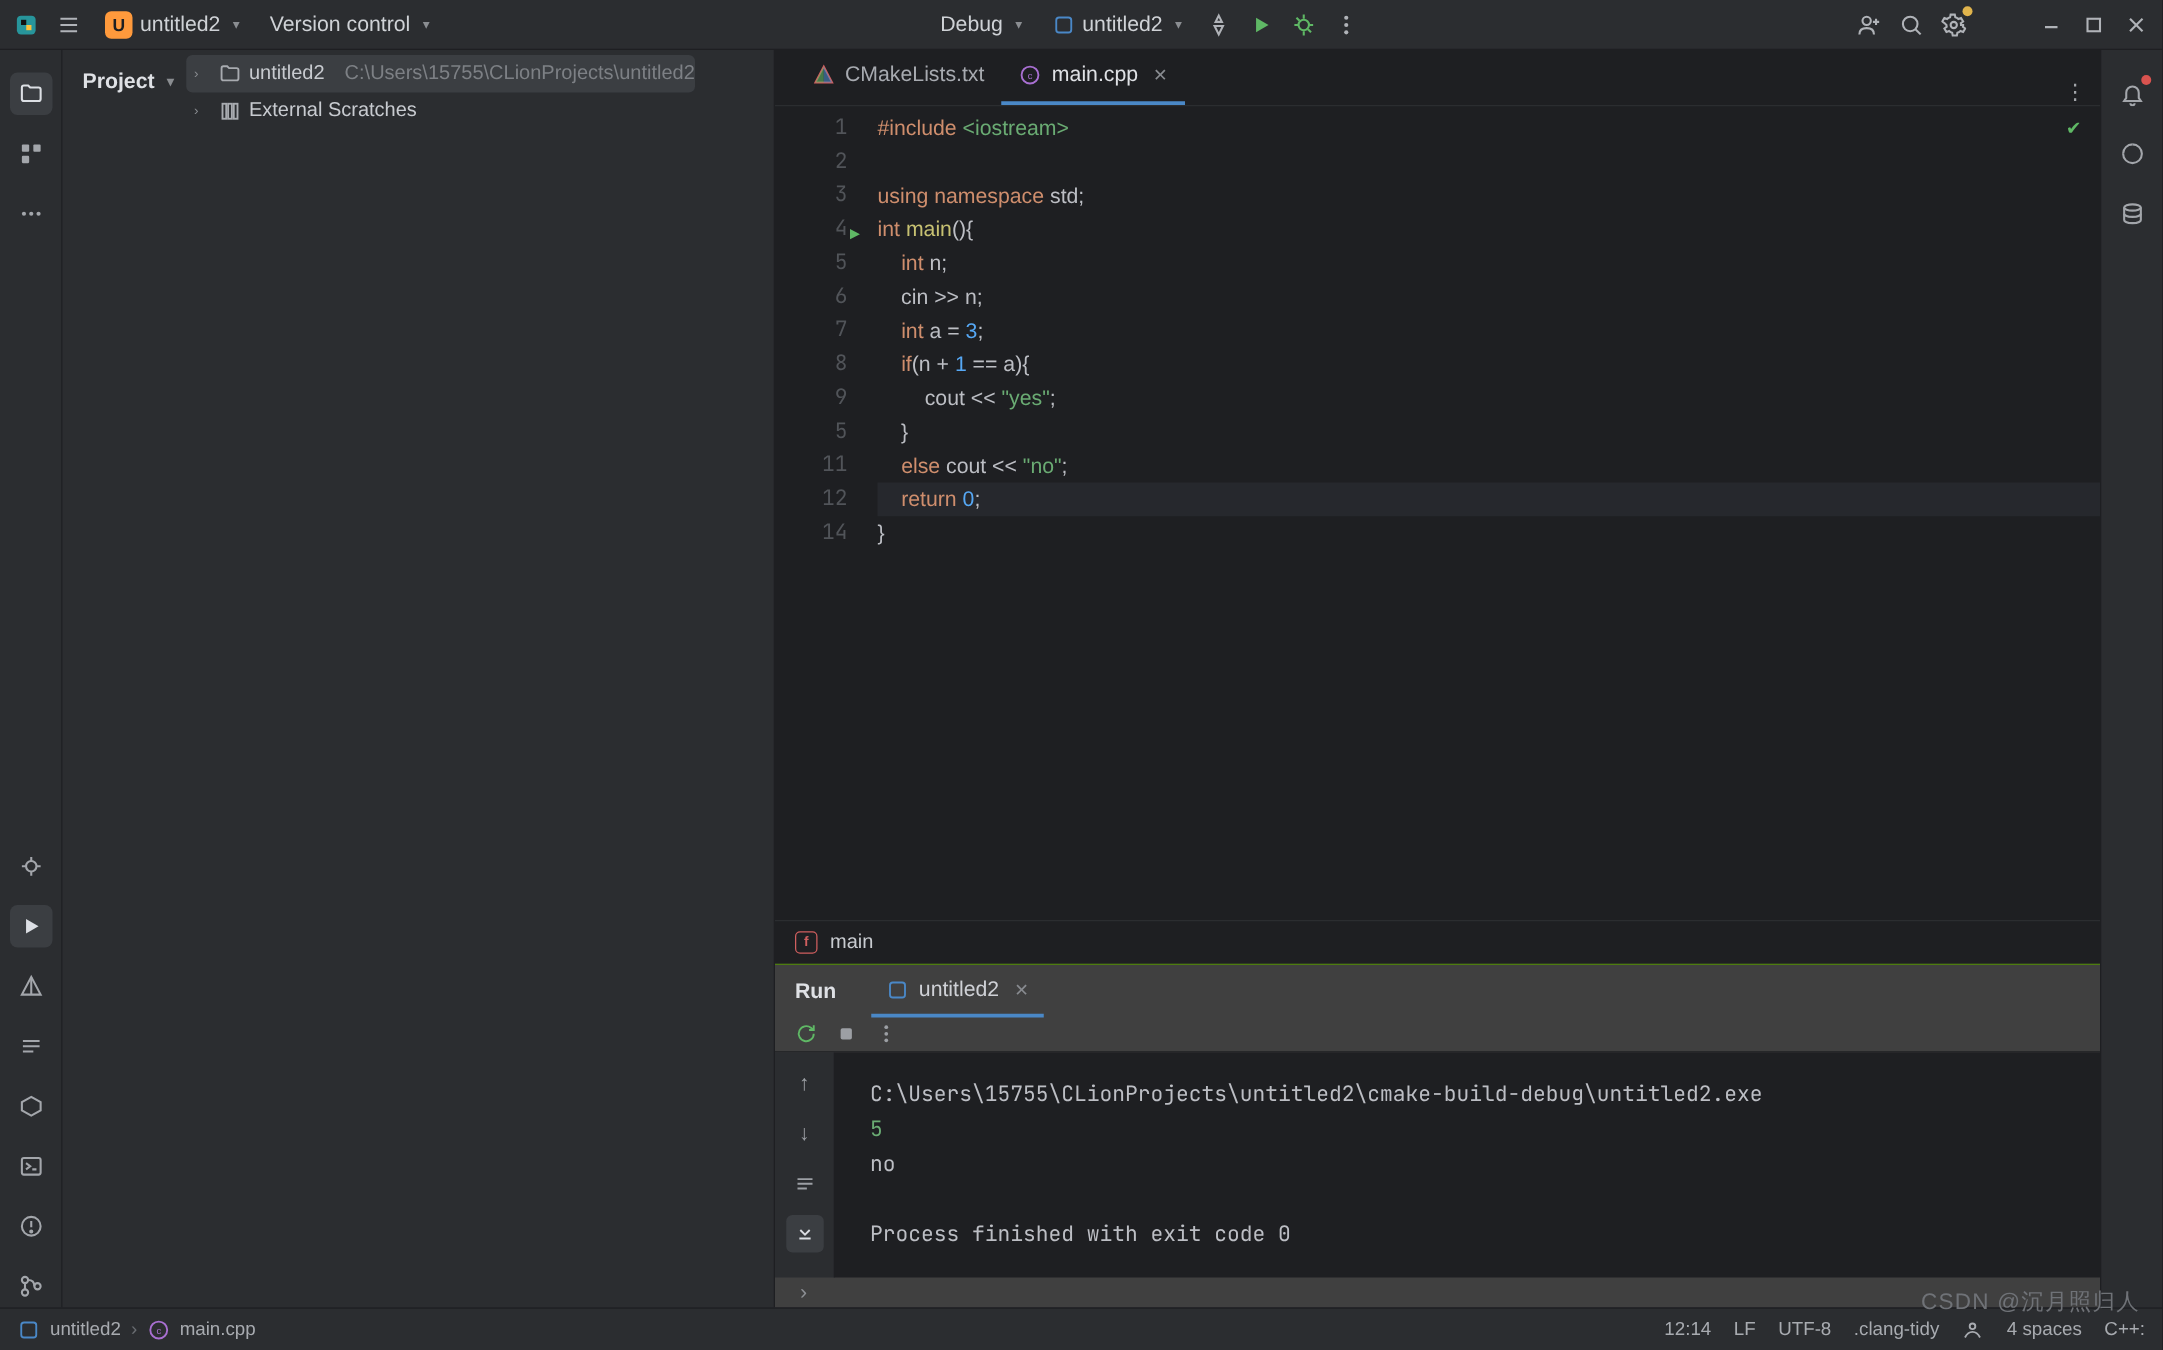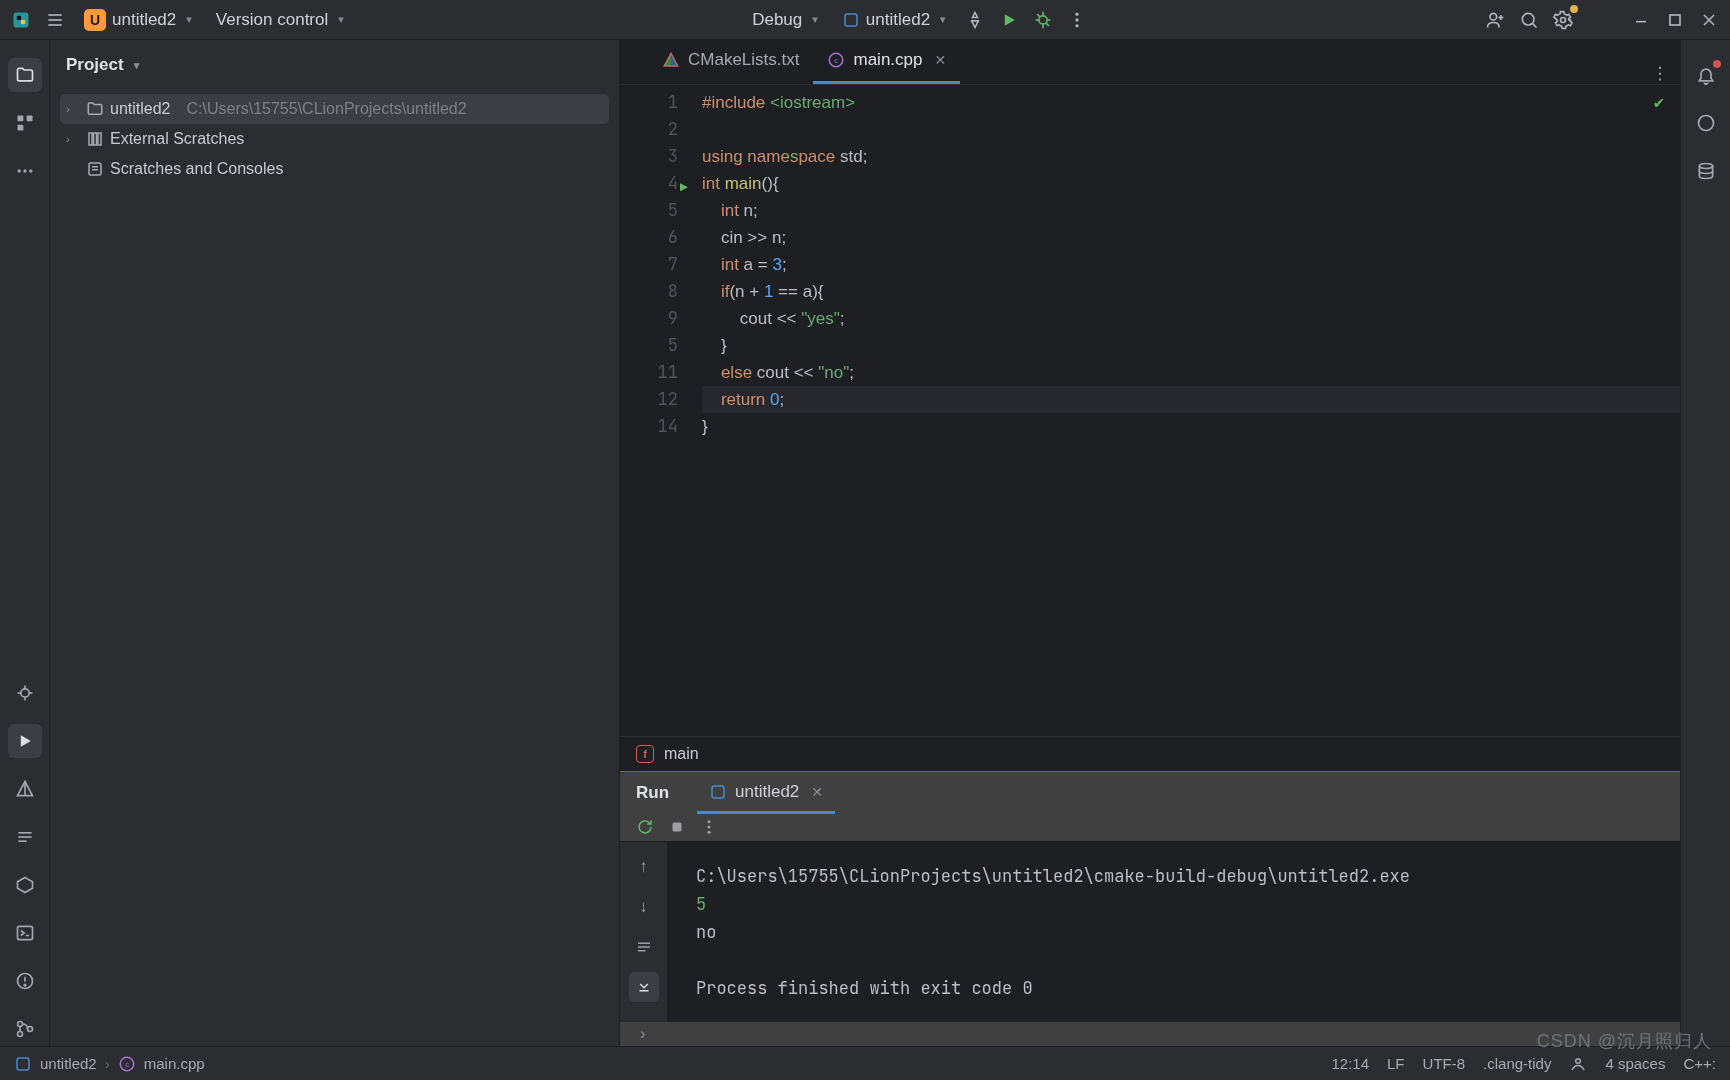--- a/index.html
+++ b/index.html
@@ -46,39 +46,39 @@
 .rail-btn {
   width:34px; height:34px; border-radius:6px; display:flex;
   align-items:center; justify-content:center; color:#a3a6ab; cursor:pointer;
 }
 .rail-btn.active { background:#3b3e42; color:#dcdfe4; }
 .rail-spacer { flex:1; }
 
 
 .sidebar {
   width:570px; background:#2b2d30; border-right:1px solid #1e1f22;
-  display:flex; flex-direction:column;
+  display:flex; 
 }
 .side-head {
   height:50px; display:flex; align-items:center; padding-left:16px;
   color:#dfe1e5; font-weight:600; gap:6px;
 }
 .tree { padding:4px 10px 0 10px; font-size:16px; }
 .tree-row {
   height:30px; display:flex; align-items:center; gap:6px;
   padding-left:6px; border-radius:5px; color:#c8cbd0;
 }
 .tree-row.sel { background:#3b3e42; }
 .tree-row .dim { color:#7d8085; margin-left:10px; }
 .tw-chev { width:14px; font-size:11px; color:#8a8d91; }
 
 
 .editor-area { flex:1; display:flex; flex-direction:column; background:#1e1f22; min-width:0; }
 .tabbar {
-  height:45px; display:flex; align-items:flex-end; padding-left:28px;
+  height:45px; display:flex; align-items:flex-end; padding-left:16px;
   border-bottom:1px solid #2b2d30;
 }
 .tab {
   height:45px; display:flex; align-items:center; gap:8px;
   padding:0 14px; color:#a7aab0; cursor:pointer; border-bottom:3px solid transparent;
 }
 .tab.active { color:#dfe1e5; border-bottom-color:#4a88c7; }
 .tab .x { font-size:14px; color:#888b90; margin-left:4px; }
 .tabbar-spacer { flex:1; }
 .tab-more { width:40px; text-align:center; color:#a3a6ab; cursor:pointer; }
@@ -407,29 +407,20 @@
         <span class="dim">C:\Users\15755\CLionProjects\untitled2</span>
       </div>
       <div class="tree-row">
         <span class="tw-chev">›</span>
         <svg class="ic-sm" viewBox="0 0 24 24" fill="none" stroke="#a8abb0" stroke-width="2">
             <rect x="4" y="4" width="4" height="16"></rect>
             <rect x="10" y="4" width="4" height="16"></rect>
             <rect x="16" y="4" width="4" height="16"></rect>
           </svg>
         <span>External Scratches</span>
-      </div>
-      <div class="tree-row">
-        <span class="tw-chev"></span>
-        <svg class="ic-sm" viewBox="0 0 24 24" fill="none" stroke="#a8abb0" stroke-width="2">
-            <rect x="4" y="4" width="16" height="16" rx="2"></rect>
-            <line x1="8" y1="9" x2="16" y2="9"></line>
-            <line x1="8" y1="13" x2="16" y2="13"></line>
-          </svg>
-        <span>Scratches and Consoles</span>
       </div>
     </div>
   </div>
 
   <div class="editor-area">
 
     <div class="tabbar">
       <div id="tabs-mount" style="display: flex;">
           <div class="tab">
             <span>

